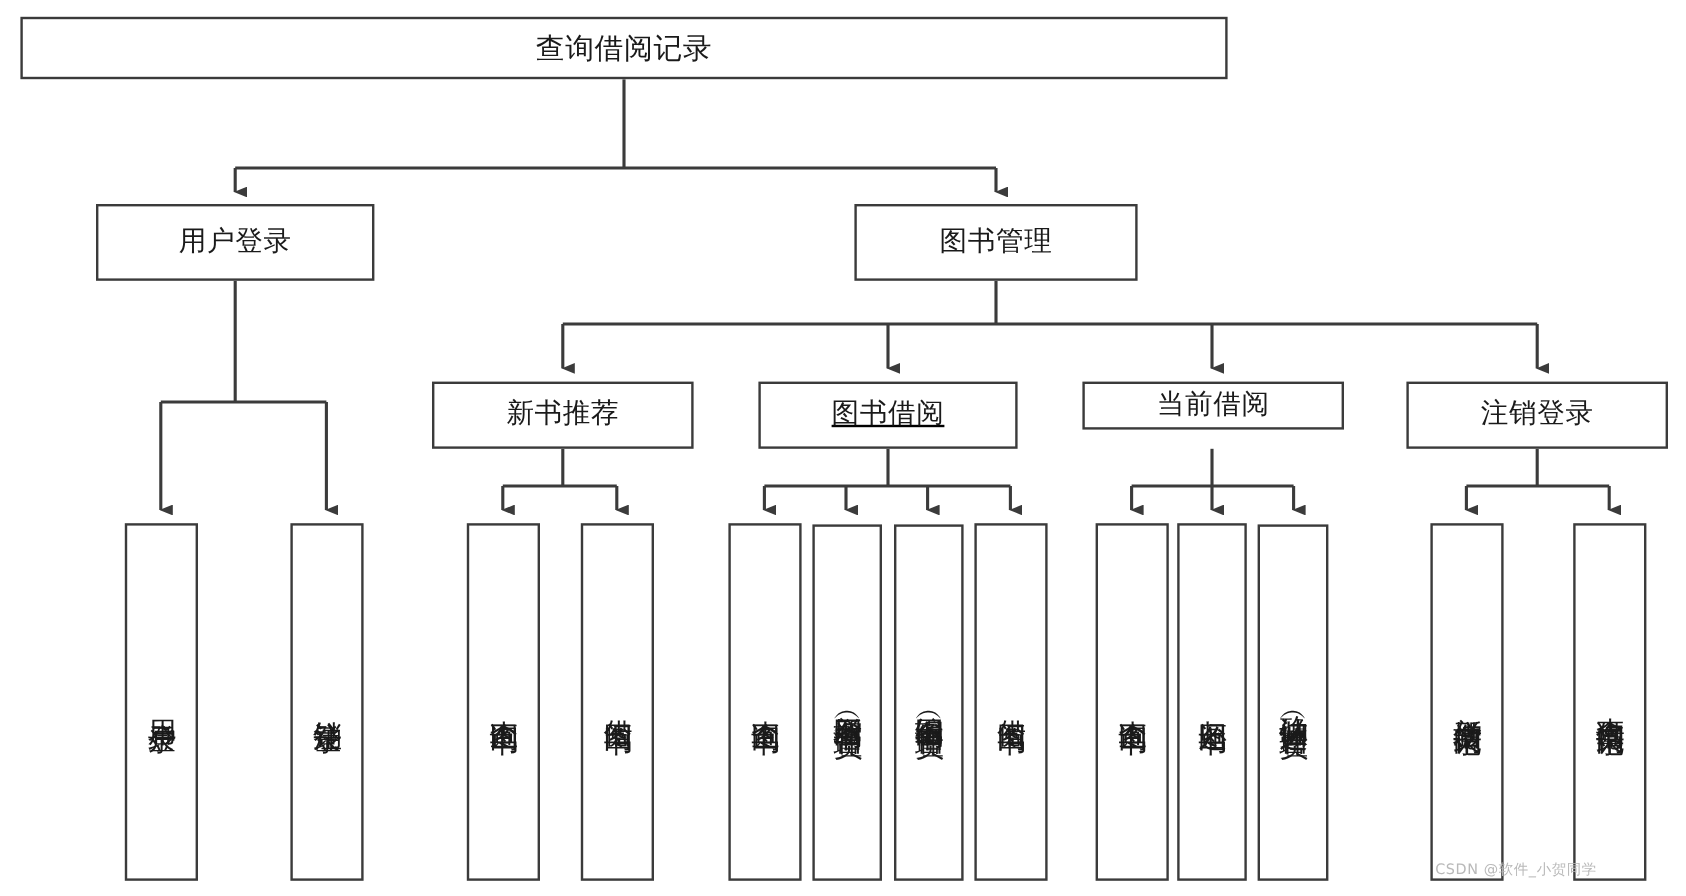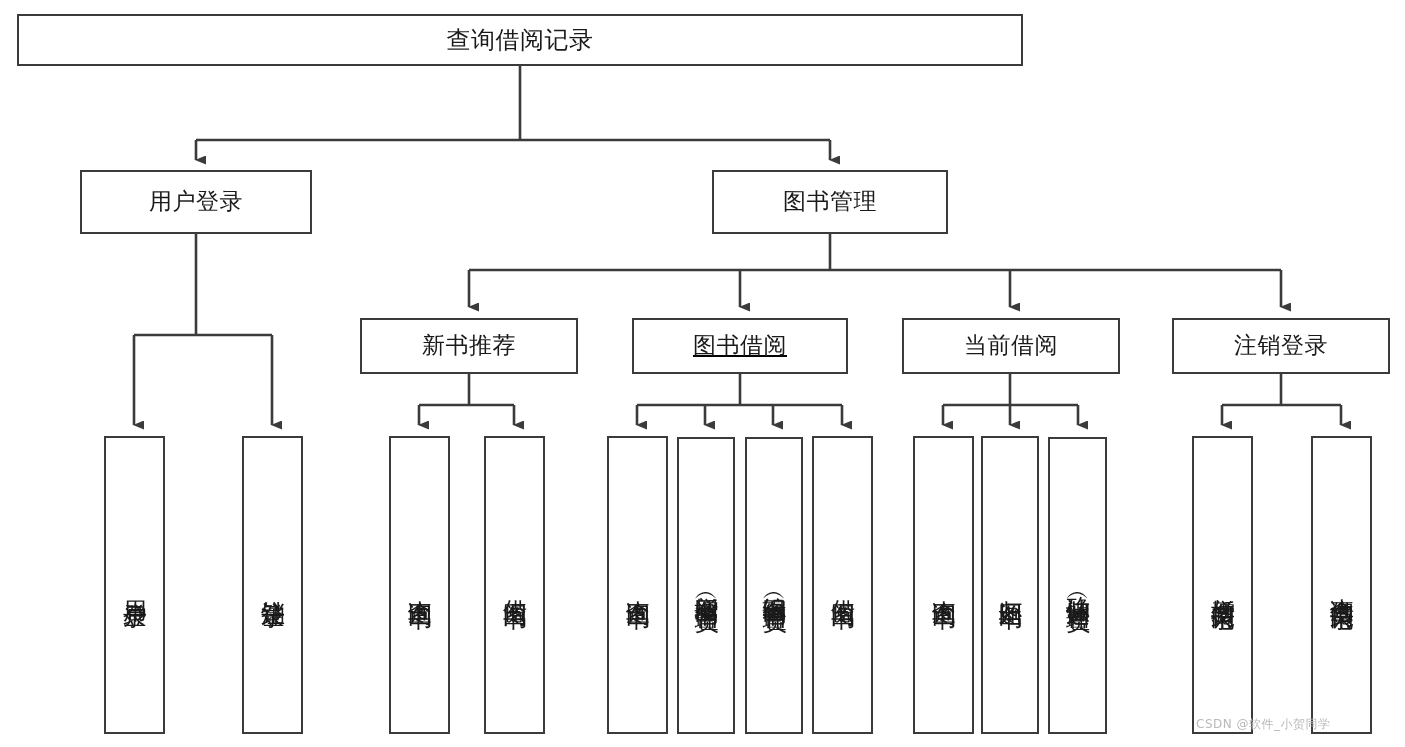--- a/index.html
+++ b/index.html
@@ -139,21 +139,21 @@
   </div>
 
   <div class="node horiz" style="left:360px; top:318px; width:218px; height:56px;">
     <span class="label">新书推荐</span>
   </div>
 
   <div class="node horiz" style="left:632px; top:318px; width:216px; height:56px;text-decoration:underline;">
     <span class="label">图书借阅</span>
   </div>
 
-  <div class="node horiz" style="left:902px; top:318px; width:218px; height:56px;">
+  <div class="node horiz" style="left:902px; top:318px; width:218px; height:40px;">
     <span class="label">当前借阅</span>
   </div>
 
   <div class="node horiz" style="left:1172px; top:318px; width:218px; height:56px;">
     <span class="label">注销登录</span>
   </div>
 
   <div class="node vert" style="left:104px; top:436px; width:61px; height:298px;">
     <span class="label">用户登录</span>
   </div>

